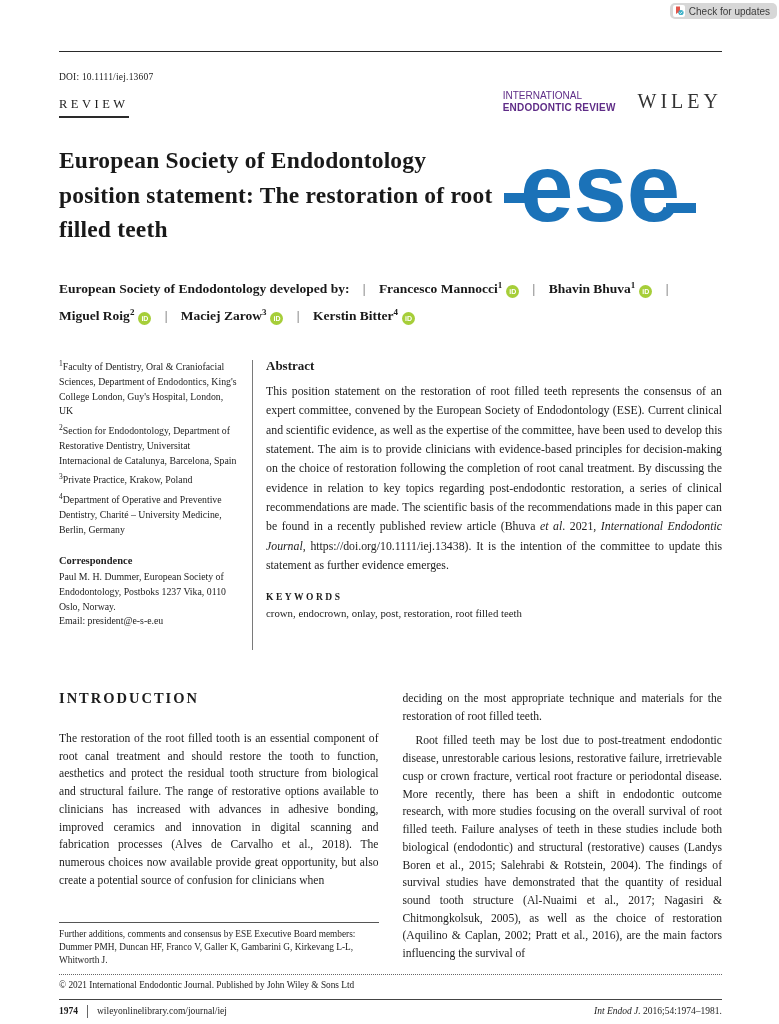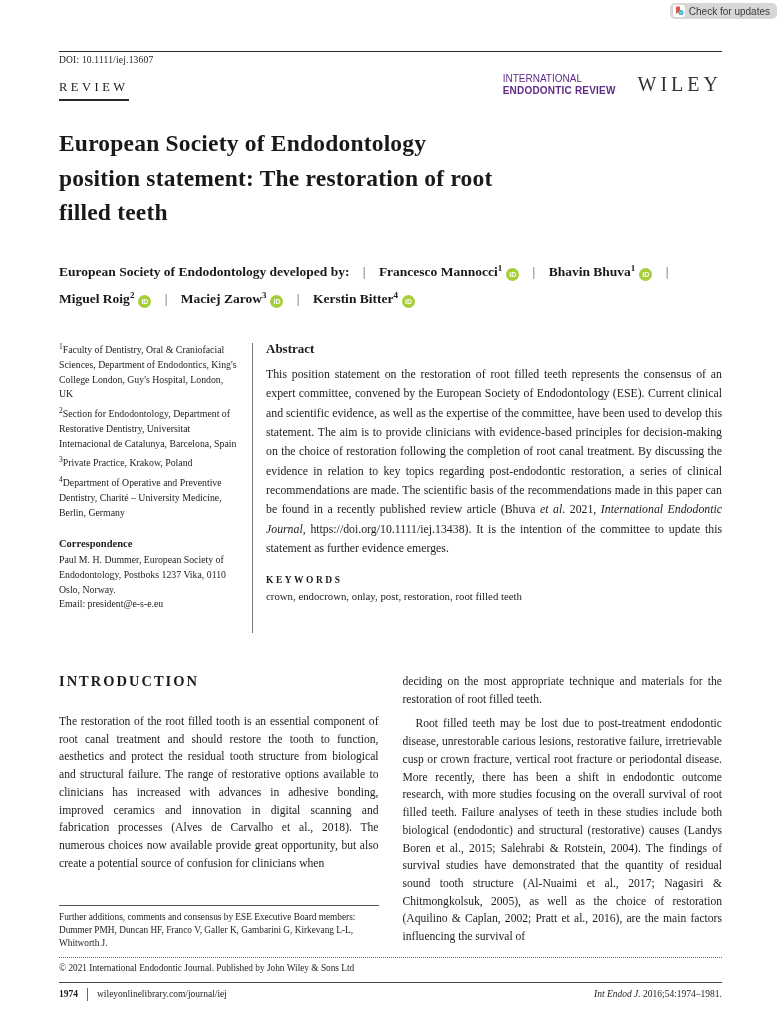--- a/index.html
+++ b/index.html
@@ -7,21 +7,21 @@
         font-family:"Liberation Serif","DejaVu Serif",serif;color:#1c1c1c;}
   .content{position:absolute;left:59px;right:57px;top:0;}
 
   
   .badge{position:absolute;top:3px;right:2px;display:flex;align-items:center;gap:4px;
          background:#d7d7d7;border-radius:5px;padding:2px 7px 2px 3px;
          font-family:"Liberation Sans","DejaVu Sans",sans-serif;font-size:10px;color:#3c3c3c;cursor:pointer;}
   .badge svg{display:block;}
 
   .top-rule{margin-top:51px;border-top:1.5px solid #2a2a2a;}
-  .doi{display:block;margin-top:3px;font-size:9.5px;letter-spacing:.2px;color:#222;}
+  .doi{display:block;margin-top:20px;font-size:9.5px;letter-spacing:.2px;color:#222;}
 
   .header-row{display:flex;justify-content:space-between;align-items:flex-start;margin-top:15px;}
   .review{font-size:12.5px;font-weight:normal;letter-spacing:3.5px;border-bottom:2px solid #2a2a2a;
           padding-bottom:4px;}
   .journal-logo{display:flex;align-items:flex-end;margin-top:-8px;margin-left:8px;}
   .jl-bar{width:3px;background:#5f2c87;margin-right:5px;}
   .jl-text{font-family:"Liberation Sans","DejaVu Sans",sans-serif;color:#5f2c87;font-size:10px;
            line-height:1.18;padding-top:1px;}
   .jl-line2{font-weight:bold;letter-spacing:.2px;}
   .jl-divider{width:3px;background:#5f2c87;margin:0 9px 0 10px;}
@@ -101,20 +101,21 @@
           <div class="jl-line1">INTERNATIONAL</div>
           <div class="jl-line2">ENDODONTIC REVIEW</div>
         </div>
         <div class="jl-divider"></div>
         <div class="wiley">WILEY</div>
       </div>
     </div>
 
     <div class="title-row">
       <h1 class="title">European Society of Endodontology position statement:  The restoration of root filled teeth</h1>
+      <div class="ese"><span class="ese-dash left"></span><span>ese</span><span class="ese-dash right"></span></div>
     </div>
 
     <div class="authors">
       <span>European Society of Endodontology developed by:</span>
       <span class="author-sep">|</span>
       <span><span>Francesco Mannocci</span><sup>1</sup></span><span class="orcid">iD</span>
       <span class="author-sep">|</span>
       <span><span>Bhavin Bhuva</span><sup>1</sup></span><span class="orcid">iD</span>
       <span class="author-sep">|</span>
       <span><span>Miguel Roig</span><sup>2</sup></span><span class="orcid">iD</span>

